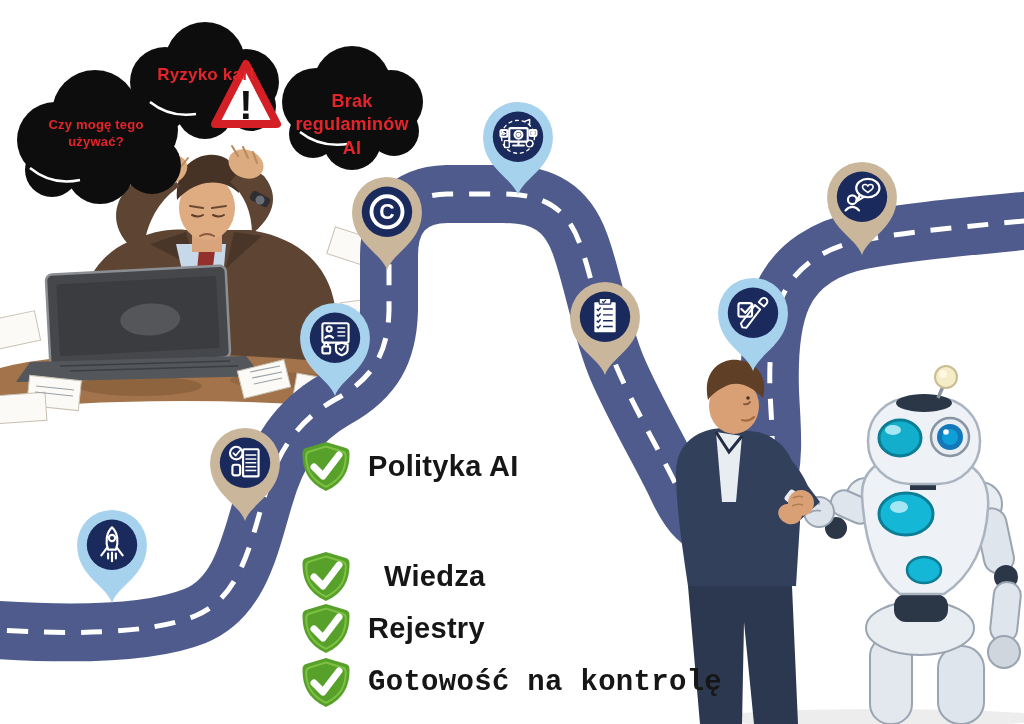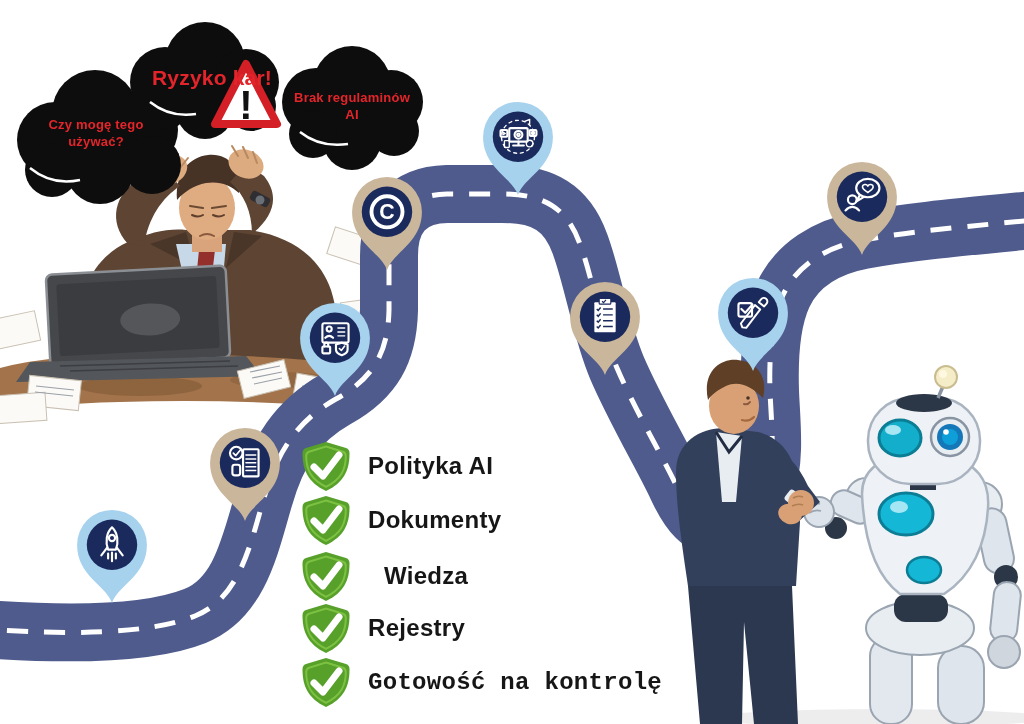--- a/index.html
+++ b/index.html
@@ -3,33 +3,33 @@
 <meta charset="utf-8">
 <style>
   html,body{margin:0;padding:0;background:#fff;}
   .canvas{position:relative;width:1024px;height:724px;overflow:hidden;background:#ffffff;
           font-family:"Liberation Sans",sans-serif;}
   .scene-svg{position:absolute;left:0;top:0;width:1024px;height:724px;}
   
   .cloud-text{position:absolute;color:#e3252b;font-weight:bold;text-align:center;
               line-height:1.3;letter-spacing:.2px;}
   .cloud-text.c1{left:22px;top:117px;width:148px;font-size:13px;}
-  .cloud-text.c2{left:144px;top:64px;width:136px;font-size:21px;}
-  .cloud-text.c3{left:288px;top:90px;width:128px;font-size:13px;}
+  .cloud-text.c2{left:138px;top:64px;width:136px;font-size:17px;}
+  .cloud-text.c3{left:288px;top:90px;width:128px;font-size:18px;}
   
   .pin{position:absolute;width:78px;height:97px;}
   .pin svg{display:block;width:100%;height:100%;}
   .pin .head-tan{fill:#c9b69b;}
   .pin .head-blue{fill:#a6d2ee;}
   .pin .disc{fill:#1b2a5c;}
   .ico{stroke:#ffffff;fill:none;stroke-width:2.2;stroke-linecap:round;stroke-linejoin:round;}
   
   .check-row{position:absolute;left:300px;display:flex;align-items:center;gap:16px;height:54px;}
   .check-row .shield{width:52px;height:53px;flex:0 0 auto;}
-  .check-label{font-size:24px;font-weight:bold;color:#161616;letter-spacing:.3px;white-space:nowrap;}
+  .check-label{font-size:29px;font-weight:bold;color:#161616;letter-spacing:.3px;white-space:nowrap;}
 </style>
 </head>
 <body>
 
 <div class="canvas">
 
   <svg class="scene-svg" viewBox="0 0 1024 724">
 
     <g>
 
@@ -322,28 +322,20 @@
   </div>
 
   <div class="check-row" style="top:439px;">
     <svg class="shield" viewBox="0 0 52 53">
       <path d="M26 2 L46 8 C48.5 9 49.5 10.5 49.5 13.5 C49.5 30 44 42.5 26 51 C8 42.5 2.5 30 2.5 13.5 C2.5 10.5 3.5 9 6 8 Z" fill="#57a02a"></path>
       <path d="M26 6.5 L43 11.8 C45 12.6 45.8 13.8 45.8 16 C45.8 29.5 41 39.6 26 46.8 C11 39.6 6.2 29.5 6.2 16 C6.2 13.8 7 12.6 9 11.8 Z" fill="none" stroke="#7cc142" stroke-width="2"></path>
       <path d="M14 27 L23 36 L39 15" fill="none" stroke="#ffffff" stroke-width="7" stroke-linecap="round" stroke-linejoin="round"></path>
     </svg>
     <span class="check-label">Polityka AI</span>
   </div>
-  <div class="check-row" style="top:493px;">
-    <svg class="shield" viewBox="0 0 52 53">
-      <path d="M26 2 L46 8 C48.5 9 49.5 10.5 49.5 13.5 C49.5 30 44 42.5 26 51 C8 42.5 2.5 30 2.5 13.5 C2.5 10.5 3.5 9 6 8 Z" fill="#57a02a"></path>
-      <path d="M26 6.5 L43 11.8 C45 12.6 45.8 13.8 45.8 16 C45.8 29.5 41 39.6 26 46.8 C11 39.6 6.2 29.5 6.2 16 C6.2 13.8 7 12.6 9 11.8 Z" fill="none" stroke="#7cc142" stroke-width="2"></path>
-      <path d="M14 27 L23 36 L39 15" fill="none" stroke="#ffffff" stroke-width="7" stroke-linecap="round" stroke-linejoin="round"></path>
-    </svg>
-    <span class="check-label">Dokumenty</span>
-  </div>
   <div class="check-row" style="top:549px;gap:32px;">
     <svg class="shield" viewBox="0 0 52 53">
       <path d="M26 2 L46 8 C48.5 9 49.5 10.5 49.5 13.5 C49.5 30 44 42.5 26 51 C8 42.5 2.5 30 2.5 13.5 C2.5 10.5 3.5 9 6 8 Z" fill="#57a02a"></path>
       <path d="M26 6.5 L43 11.8 C45 12.6 45.8 13.8 45.8 16 C45.8 29.5 41 39.6 26 46.8 C11 39.6 6.2 29.5 6.2 16 C6.2 13.8 7 12.6 9 11.8 Z" fill="none" stroke="#7cc142" stroke-width="2"></path>
       <path d="M14 27 L23 36 L39 15" fill="none" stroke="#ffffff" stroke-width="7" stroke-linecap="round" stroke-linejoin="round"></path>
     </svg>
     <span class="check-label">Wiedza</span>
   </div>
   <div class="check-row" style="top:601px;">
     <svg class="shield" viewBox="0 0 52 53">

